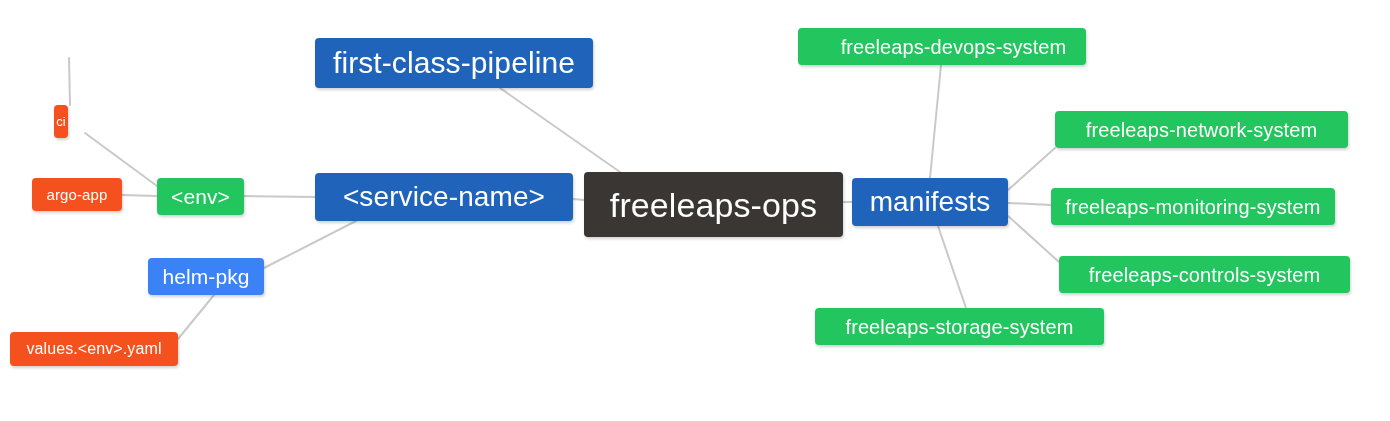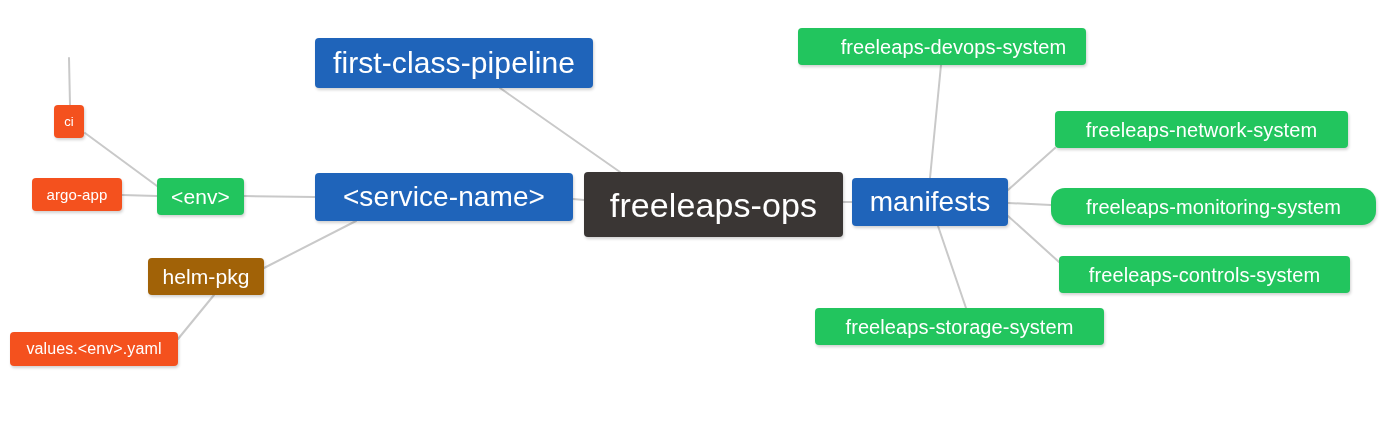--- a/index.html
+++ b/index.html
@@ -70,30 +70,30 @@
       <line x1="573" y1="199" x2="584" y2="200" stroke="#c9c9c9" stroke-width="2" stroke-linecap="round"></line>
       <line x1="843" y1="202" x2="852" y2="202" stroke="#c9c9c9" stroke-width="2" stroke-linecap="round"></line>
       <line x1="930" y1="178" x2="941" y2="65" stroke="#c9c9c9" stroke-width="2" stroke-linecap="round"></line>
       <line x1="1008" y1="190" x2="1055" y2="148" stroke="#c9c9c9" stroke-width="2" stroke-linecap="round"></line>
       <line x1="1008" y1="203" x2="1051" y2="205" stroke="#c9c9c9" stroke-width="2" stroke-linecap="round"></line>
       <line x1="1008" y1="216" x2="1059" y2="262" stroke="#c9c9c9" stroke-width="2" stroke-linecap="round"></line>
       <line x1="938" y1="226" x2="966" y2="308" stroke="#c9c9c9" stroke-width="2" stroke-linecap="round"></line>
     </svg>
 
   <div id="node-layer">
-      <div class="node" style="left: 54px; top: 105px; width: 30px; height: 33px; background: rgb(244, 81, 30); font-size: 13px;">
+      <div class="node" style="left: 54px; top: 105px; width: 14px; height: 33px; background: rgb(244, 81, 30); font-size: 13px;">
         <span class="node-label">ci</span>
       </div>
       <div class="node" style="left: 32px; top: 178px; width: 90px; height: 33px; background: rgb(244, 81, 30); font-size: 15px;">
         <span class="node-label">argo-app</span>
       </div>
       <div class="node" style="left: 157px; top: 178px; width: 87px; height: 37px; background: rgb(34, 197, 94); font-size: 21px;">
         <span class="node-label">&lt;env&gt;</span>
       </div>
-      <div class="node" style="left: 148px; top: 258px; width: 116px; height: 37px; background: #a16207; font-size: 21px;">
+      <div class="node" style="left: 148px; top: 258px; width: 116px; height: 37px; background: #3b82f6; font-size: 21px;">
         <span class="node-label">helm-pkg</span>
       </div>
       <div class="node" style="left: 10px; top: 332px; width: 168px; height: 34px; background: rgb(244, 81, 30); font-size: 16px;">
         <span class="node-label">values.&lt;env&gt;.yaml</span>
       </div>
       <div class="node" style="left: 315px; top: 38px; width: 278px; height: 50px; background: rgb(31, 100, 186); font-size: 30px;">
         <span class="node-label">first-class-pipeline</span>
       </div>
       <div class="node" style="left: 315px; top: 173px; width: 258px; height: 48px; background: rgb(31, 100, 186); font-size: 28px;">
         <span class="node-label">&lt;service-name&gt;</span>
@@ -103,21 +103,21 @@
       </div>
       <div class="node" style="left: 852px; top: 178px; width: 156px; height: 48px; background: rgb(31, 100, 186); font-size: 28px;">
         <span class="node-label">manifests</span>
       </div>
       <div class="node" style="left: 798px; top: 28px; width: 288px; height: 37px; background: rgb(34, 197, 94); font-size: 20px; padding-left: 23px;">
         <span class="node-label">freeleaps-devops-system</span>
       </div>
       <div class="node" style="left: 1055px; top: 111px; width: 293px; height: 37px; background: rgb(34, 197, 94); font-size: 20px;">
         <span class="node-label">freeleaps-network-system</span>
       </div>
-      <div class="node" style="left: 1051px; top: 188px; width: 325px; height: 37px; background: rgb(34, 197, 94); font-size: 20px; border-radius: 14px;">
+      <div class="node" style="left: 1051px; top: 188px; width: 284px; height: 37px; background: rgb(34, 197, 94); font-size: 20px;">
         <span class="node-label">freeleaps-monitoring-system</span>
       </div>
       <div class="node" style="left: 1059px; top: 256px; width: 291px; height: 37px; background: rgb(34, 197, 94); font-size: 20px;">
         <span class="node-label">freeleaps-controls-system</span>
       </div>
       <div class="node" style="left: 815px; top: 308px; width: 289px; height: 37px; background: rgb(34, 197, 94); font-size: 20px;">
         <span class="node-label">freeleaps-storage-system</span>
       </div>
     </div>
 

